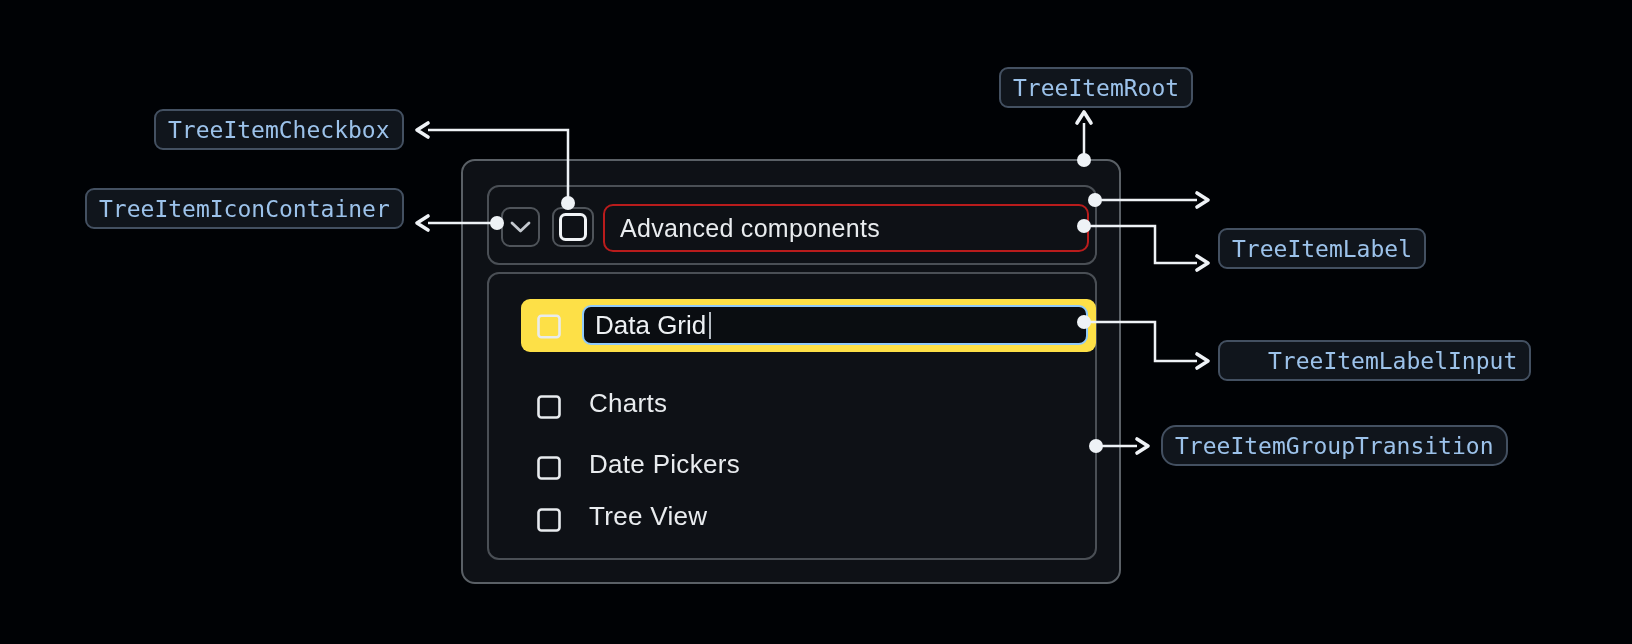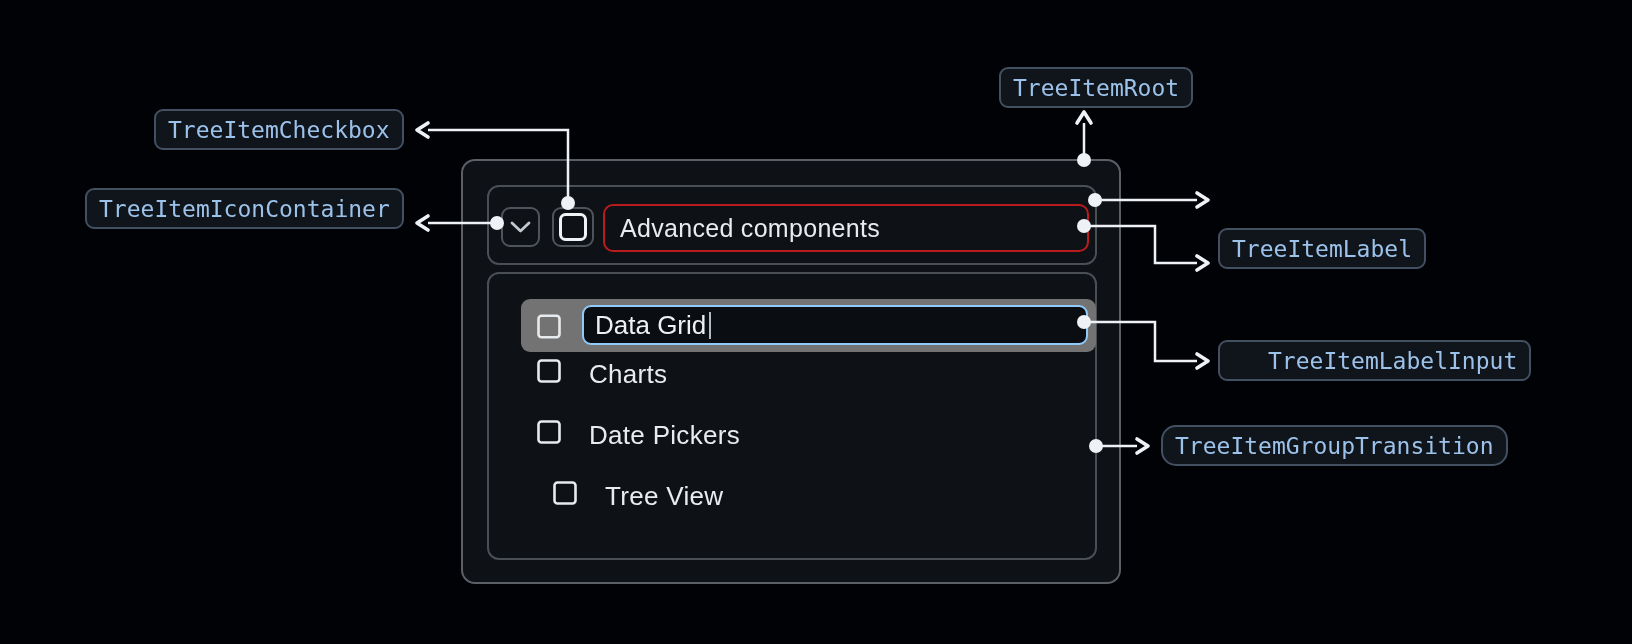--- a/index.html
+++ b/index.html
@@ -13,32 +13,32 @@
   .content{left:24px;top:24px;width:610px;height:80px;border:2px solid #4a4f55;border-radius:12px;}
   .icon-frame{left:12px;top:20px;width:39px;height:40px;border:2px solid #4f545a;border-radius:9px;
               display:flex;align-items:center;justify-content:center;}
   .cb-frame{left:63px;top:20px;width:42px;height:40px;border:2px solid #4f545a;border-radius:9px;
             display:flex;align-items:center;justify-content:center;}
   .label-box{left:114px;top:17px;width:486px;height:48px;border:2px solid #b91c1c;border-radius:10px;
              display:flex;align-items:center;padding-left:15px;}
   .label-box span{font-size:25px;color:#e9ecef;letter-spacing:.3px;}
   .group{left:24px;top:111px;width:610px;height:288px;border:2px solid #4a4f55;border-radius:12px;}
 
-  .row-highlight{left:32px;top:25px;width:575px;height:53px;background:#737373;border-radius:9px;}
+  .row-highlight{left:32px;top:25px;width:575px;height:53px;background:#fde047;border-radius:9px;}
   .row-highlight .rowcb{position:absolute;left:16px;top:15px;}
   .label-input{left:61px;top:6px;width:506px;height:40px;background:#0a0d11;
                border:2px solid #90caf9;border-radius:9px;display:flex;align-items:center;
                padding-left:11px;}
   .label-input span{font-size:26px;color:#eef1f4;}
   .caret{display:inline-block;width:2px;height:27px;background:#b4bac1;margin-left:3px;}
 
-  .row{left:0;width:610px;height:60px;display:flex;align-items:flex-start;}
+  .row{left:0;width:610px;height:60px;display:flex;align-items:flex-end;}
   .row .rowcb{margin-left:48px;}
   .row .rowlabel{margin-left:28px;font-size:26px;color:#e9ecef;letter-spacing:.3px;}
-  .row-1{top:85px;} .row-2{top:146px;} .row-3{top:207px;padding-left:16px;}
+  .row-1{top:85px;} .row-2{top:146px;} .row-3{top:198px;}
 
   
   .badge{height:41px;display:flex;align-items:center;padding:0 12px;background:#10151c;
          border:2px solid #435061;border-radius:9px;
          font-family:"DejaVu Sans Mono",monospace;font-size:23px;color:#9cc2ea;white-space:nowrap;}
 
   .overlay{left:0;top:0;width:1632px;height:644px;pointer-events:none;}
   .overlay path{stroke:#eef2f6;stroke-width:2.5;fill:none;}
   .overlay path.head{stroke-width:3.6;stroke-linecap:round;stroke-linejoin:round;}
   .overlay circle{fill:#eef2f6;stroke:none;}

